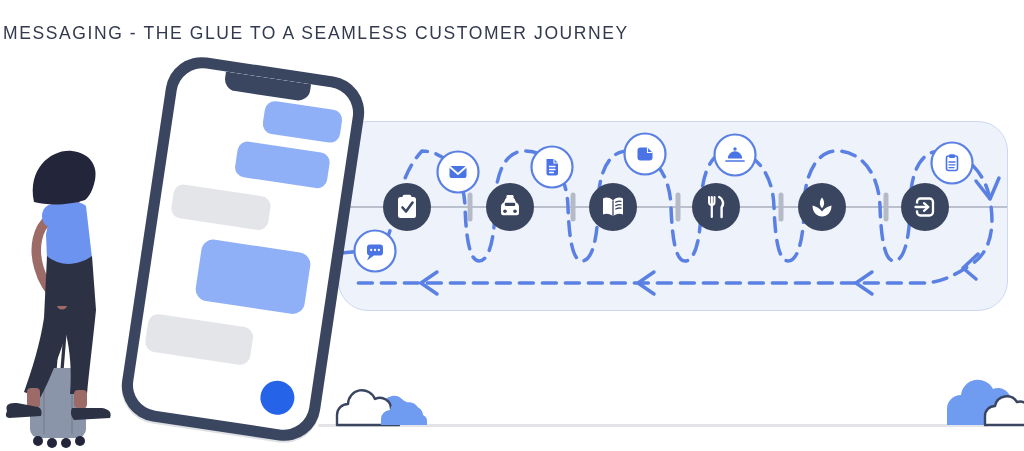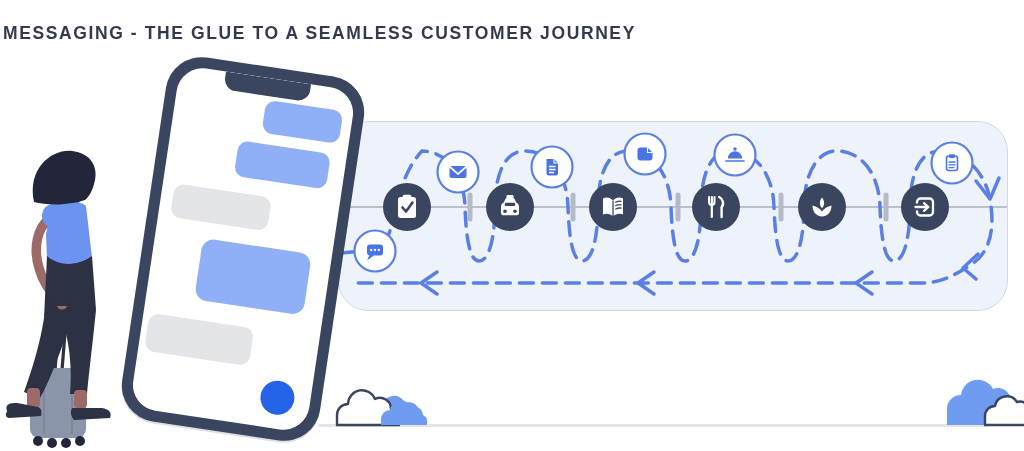--- a/index.html
+++ b/index.html
@@ -1,18 +1,18 @@
 <!DOCTYPE html>
 <html><head>
 <meta charset="utf-8">
 <style>
   html,body{margin:0;padding:0;background:#fff;}
   .canvas{position:relative;width:1024px;height:451px;background:#ffffff;overflow:hidden;
           font-family:"Liberation Sans", sans-serif;}
-  .title{position:absolute;left:3px;top:23px;font-size:17.5px;font-weight:700;
+  .title{position:absolute;left:3px;top:23px;font-size:17.5px;font-weight:400;
          letter-spacing:1.6px;color:#333a4d;white-space:nowrap;text-align:right;}
   .panel{position:absolute;left:338px;top:121px;width:670px;height:190px;
          background:#eef2fa;border:1.5px solid #ccd8f2;border-radius:30px;box-sizing:border-box;}
   .overlay{position:absolute;left:0;top:0;width:1024px;height:451px;pointer-events:none;}
   .groundline{position:absolute;left:318px;top:424px;width:670px;height:2.5px;background:#e3e4e9;border-radius:2px;}
   
   .phone{position:absolute;left:143px;top:65px;width:200px;height:368px;
          background:#3a4560;border-radius:36px;transform:rotate(8.5deg);
          box-shadow:0 2px 0 rgba(40,48,70,.15);}
   .screen{position:absolute;left:11px;top:11px;right:11px;bottom:11px;background:#fff;border-radius:26px;overflow:hidden;}

